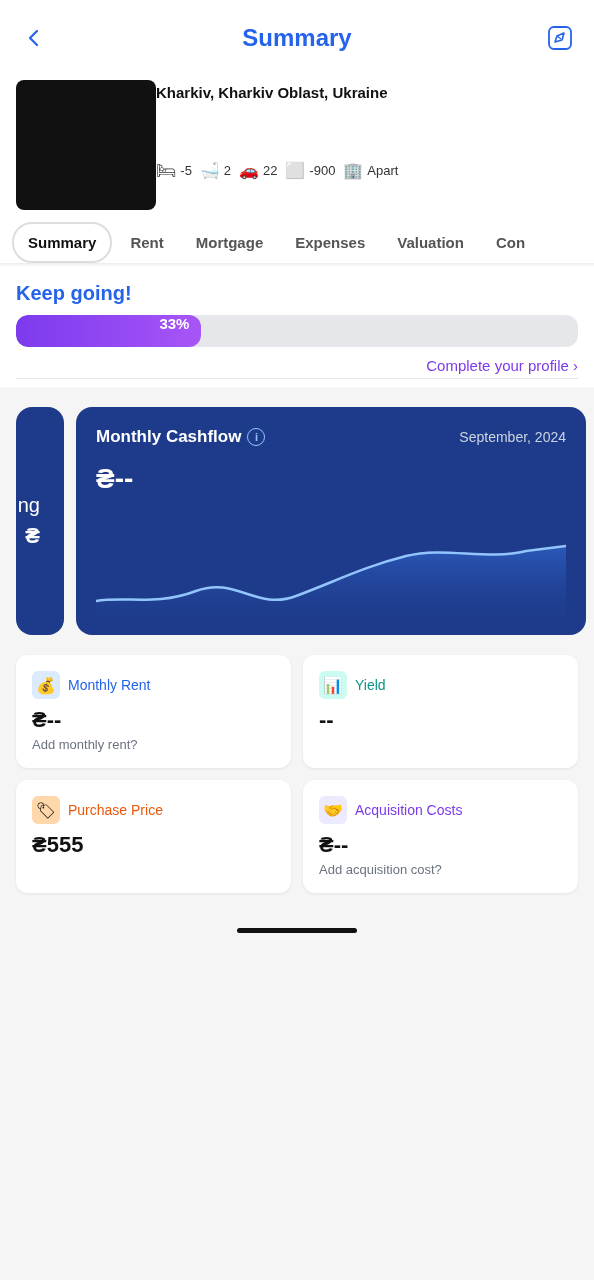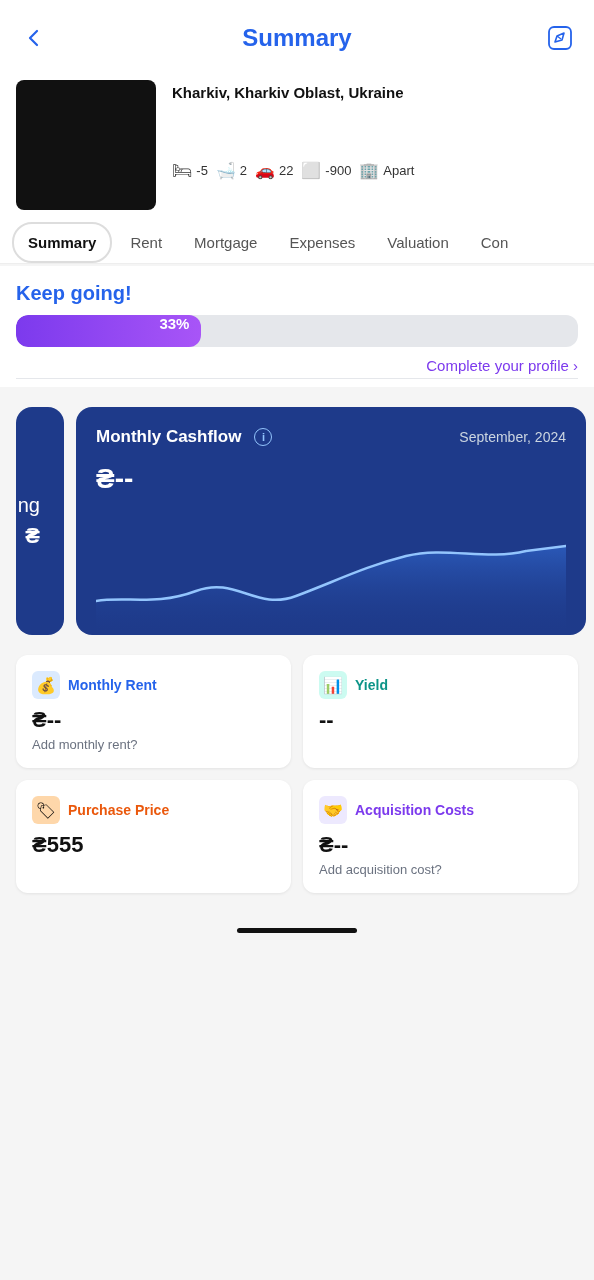--- a/index.html
+++ b/index.html
@@ -40,21 +40,21 @@
       align-items: center;
       justify-content: center;
     }
 
     
     .property-section {
       background: #fff;
       display: flex;
       align-items: flex-start;
       padding: 12px 16px;
-      gap: 16px;
+      gap: 0;
     }
     .property-image {
       width: 140px;
       height: 130px;
       background: #111;
       border-radius: 8px;
       flex-shrink: 0;
     }
     .property-info {
       flex: 1;
@@ -93,21 +93,21 @@
       display: flex;
       align-items: center;
       gap: 4px;
       overflow-x: auto;
       scrollbar-width: none;
     }
     .tabs-row::-webkit-scrollbar { display: none; }
     .tab {
       padding: 10px 14px;
       font-size: 15px;
-      font-weight: 400;
+      font-weight: 700;
       color: #555;
       white-space: nowrap;
       cursor: pointer;
       border-radius: 20px;
     }
     .tab.active {
       background: #fff;
       color: #111;
       font-weight: 600;
       border: 2px solid #ddd;
@@ -187,21 +187,21 @@
       justify-content: space-between;
       align-items: center;
       margin-bottom: 16px;
     }
     .cashflow-title {
       color: #fff;
       font-size: 17px;
       font-weight: 600;
       display: flex;
       align-items: center;
-      gap: 13px;
+      gap: 6px;
     }
     .cashflow-date {
       color: #cbd5e1;
       font-size: 14px;
     }
     .cashflow-value {
       color: #fff;
       font-size: 28px;
       font-weight: 700;
       margin-bottom: 8px;
@@ -260,21 +260,21 @@
       justify-content: center;
       font-size: 16px;
     }
     .metric-icon.blue { background: #dbeafe; }
     .metric-icon.teal { background: #ccfbf1; }
     .metric-icon.orange { background: #fed7aa; }
     .metric-icon.purple { background: #ede9fe; }
 
     .metric-title {
       font-size: 14px;
-      font-weight: 700;
+      font-weight: 400;
       color: #2563eb;
     }
     .metric-title.teal-text { color: #0d9488; }
     .metric-title.orange-text { color: #ea580c; }
     .metric-title.purple-text { color: #7c3aed; }
 
     .metric-value {
       font-size: 22px;
       font-weight: 700;
       color: #111;

